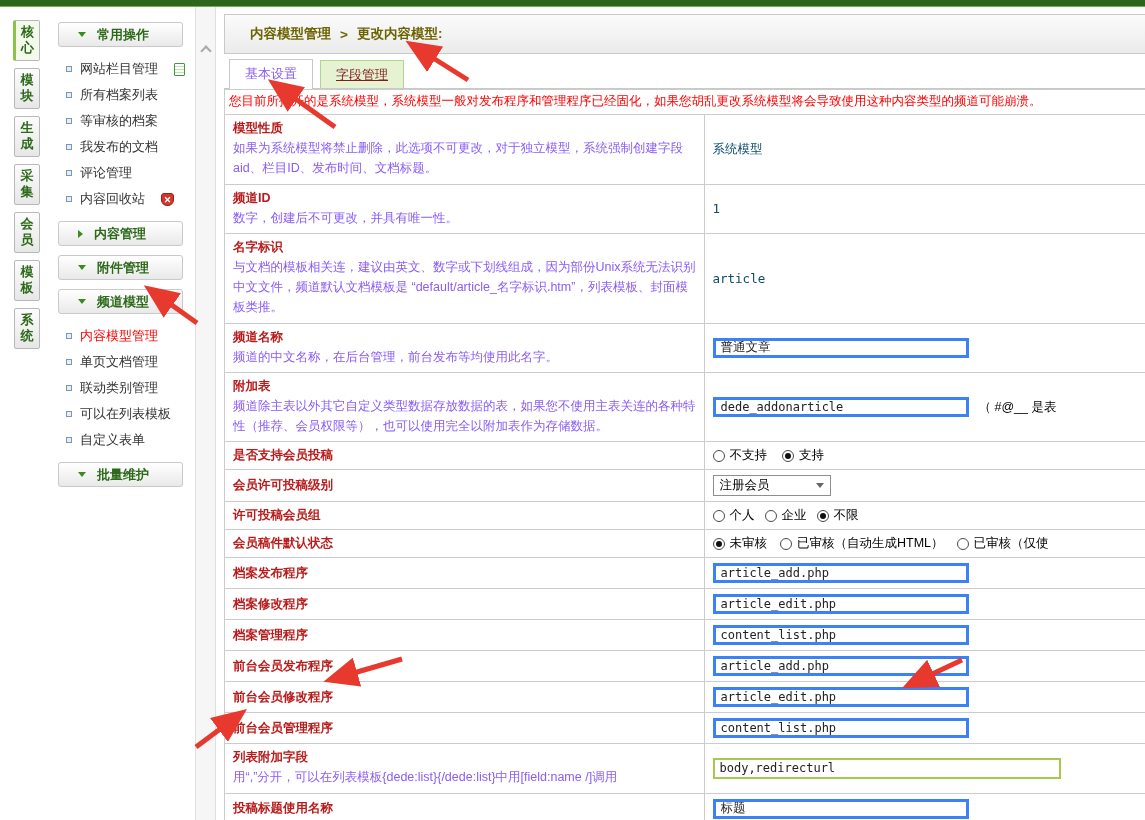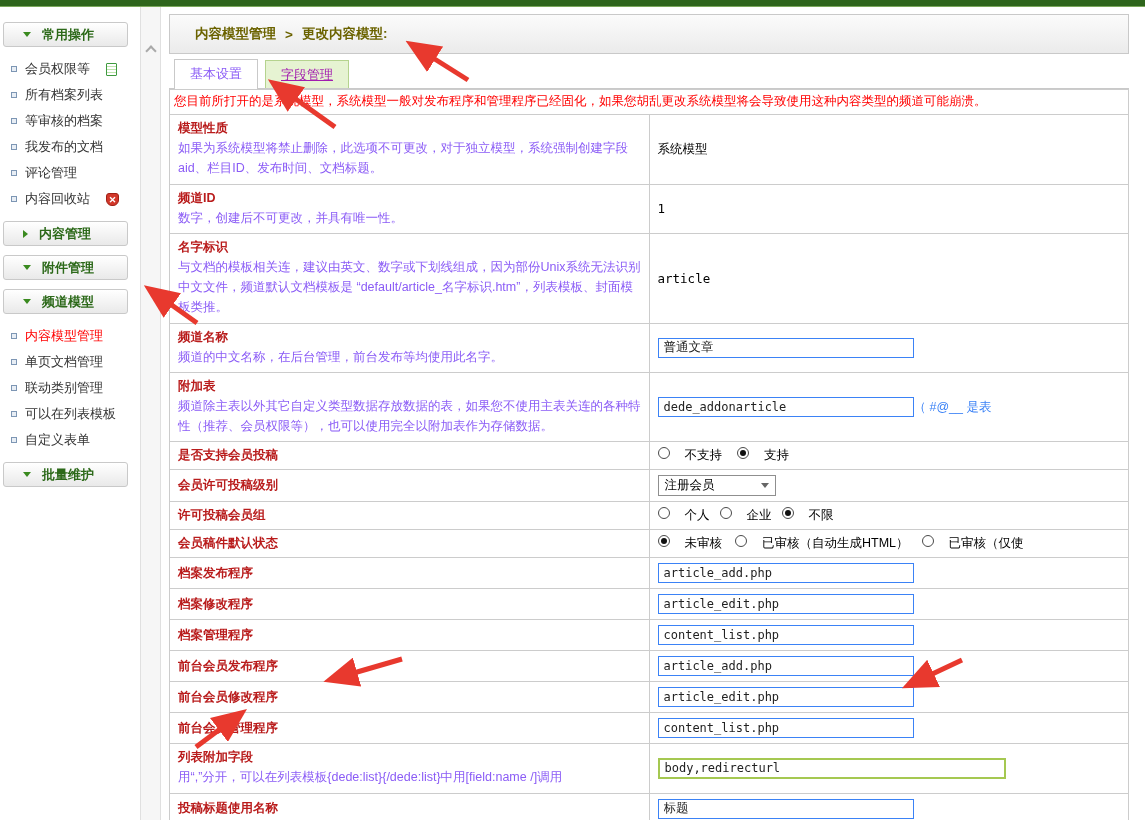--- a/index.html
+++ b/index.html
@@ -47,67 +47,90 @@
 
   
   .main { flex:1; min-width:0; padding:7px 0 0 8px; }
   .crumb { width:960px; height:40px; border:1px solid #c9c9c9; background:linear-gradient(#fbfbfb,#ebebeb);
     display:flex; align-items:center; gap:9px; padding-left:25px; color:#6b6300; font-weight:bold;
     font-size:13.5px; }
   .tabs-wrap { width:960px; margin-top:5px; border-bottom:1px solid #c9c9c9; display:flex; gap:7px;
     padding-left:5px; align-items:flex-end; }
   .tab { padding:5px 15px 4px; font-size:13px; border:1px solid #c9c9c9; border-bottom:none; cursor:pointer; }
   .tab.active { background:#fff; margin-bottom:-1px; padding-bottom:6px; color:#8b5cf6; }
-  .tab.inactive { background:#e6f3d2; border-color:#b5d38e; color:#a21caf; text-decoration:underline; }
+  .tab.inactive { background:#e6f3d2; border-color:#b5d38e; color:#7f1d1d; text-decoration:underline; }
 
   table.ftable { width:960px; border-collapse:collapse; background:#fff; font-size:12.5px;
     table-layout:fixed; }
   .ftable td { border:1px solid #cccccc; padding:5px 8px; vertical-align:middle; overflow:hidden; }
   td.lbl { width:575px; }
   tr.warn td { color:#ff0000; padding:3px 4px 4px; font-size:12.5px; white-space:nowrap; }
   .lab { color:#b91c1c; font-weight:bold; }
   .desc { color:#8b5cf6; line-height:1.62; margin-top:1px; }
   .mono { font-family:"DejaVu Sans Mono","Liberation Mono",monospace; }
-  .sval { color:#000000; }
-  .ipt { width:256px; height:20px; border:1px solid #3b82f6; background:#fff; color:#222;
+  .sval { color:#0c4a6e; }
+  .ipt { width:256px; height:20px; border:3px solid #3b82f6; background:#fff; color:#222;
     font:12px "DejaVu Sans Mono","Liberation Mono",monospace; padding:1px 5px; }
   .ipt-cn { font-family:"Liberation Sans",sans-serif; font-size:12.5px; }
   .ipt-focus { width:348px; height:21px; border:2px solid #a5c851; }
-  .note { color:#3b82f6; white-space:nowrap; }
+  .note { margin-left:10px; color:#000000; white-space:nowrap; }
   .valrow { display:flex; align-items:center; white-space:nowrap; }
   .sel { width:118px; height:21px; border:1px solid #8f8f8f; background:#fff; display:inline-flex;
     align-items:center; justify-content:space-between; padding:0 6px; font-size:12.5px; cursor:pointer; }
   .sel-arrow { width:0; height:0; border-left:4px solid transparent; border-right:4px solid transparent;
     border-top:5px solid #666; }
   .rgroup { display:flex; align-items:center; gap:15px; white-space:nowrap; }
-  .ropt { display:inline-flex; gap:15px; cursor:pointer; }
+  .ropt { display:inline-flex; align-items:center; gap:5px; cursor:pointer; }
   .radio { width:12px; height:12px; border:1px solid #4a4a4a; border-radius:50%; background:#fff;
     position:relative; flex:none; }
   .radio.on::after { content:""; position:absolute; left:2px; top:2px; right:2px; bottom:2px;
     background:#111; border-radius:50%; }
 
   #arrows { position:absolute; left:0; top:0; z-index:60; pointer-events:none; }
 </style>
 </head>
 <body>
 
 <div class="topbar"></div>
 
 <div class="layout">
 
+  <div class="rail">
+    <div class="rail-tab active">
+        <div class="ch" style="width:15px;margin:0 auto;word-break:break-all;">核心</div>
+      </div>
+    <div class="rail-tab">
+        <div class="ch" style="width:15px;margin:0 auto;word-break:break-all;">模块</div>
+      </div>
+    <div class="rail-tab">
+        <div class="ch" style="width:15px;margin:0 auto;word-break:break-all;">生成</div>
+      </div>
+    <div class="rail-tab">
+        <div class="ch" style="width:15px;margin:0 auto;word-break:break-all;">采集</div>
+      </div>
+    <div class="rail-tab">
+        <div class="ch" style="width:15px;margin:0 auto;word-break:break-all;">会员</div>
+      </div>
+    <div class="rail-tab">
+        <div class="ch" style="width:15px;margin:0 auto;word-break:break-all;">模板</div>
+      </div>
+    <div class="rail-tab">
+        <div class="ch" style="width:15px;margin:0 auto;word-break:break-all;">系统</div>
+      </div>
+  </div>
 
   <div class="menu">
     <div class="sec-h">
       <i class="tri-down"></i>
       <span>常用操作</span>
     </div>
     <div class="menu-items">
       <div class="menu-item">
         <span class="bullet"></span>
-        <span class="mi-label">会员权限等</span>
+        <span class="mi-label">网站栏目管理</span>
         <span class="doc-icon"></span>
       </div>
       <div class="menu-item">
         <span class="bullet"></span>
         <span class="mi-label">所有档案列表</span>
       </div>
       <div class="menu-item">
         <span class="bullet"></span>
         <span class="mi-label">等审核的档案</span>
       </div>

